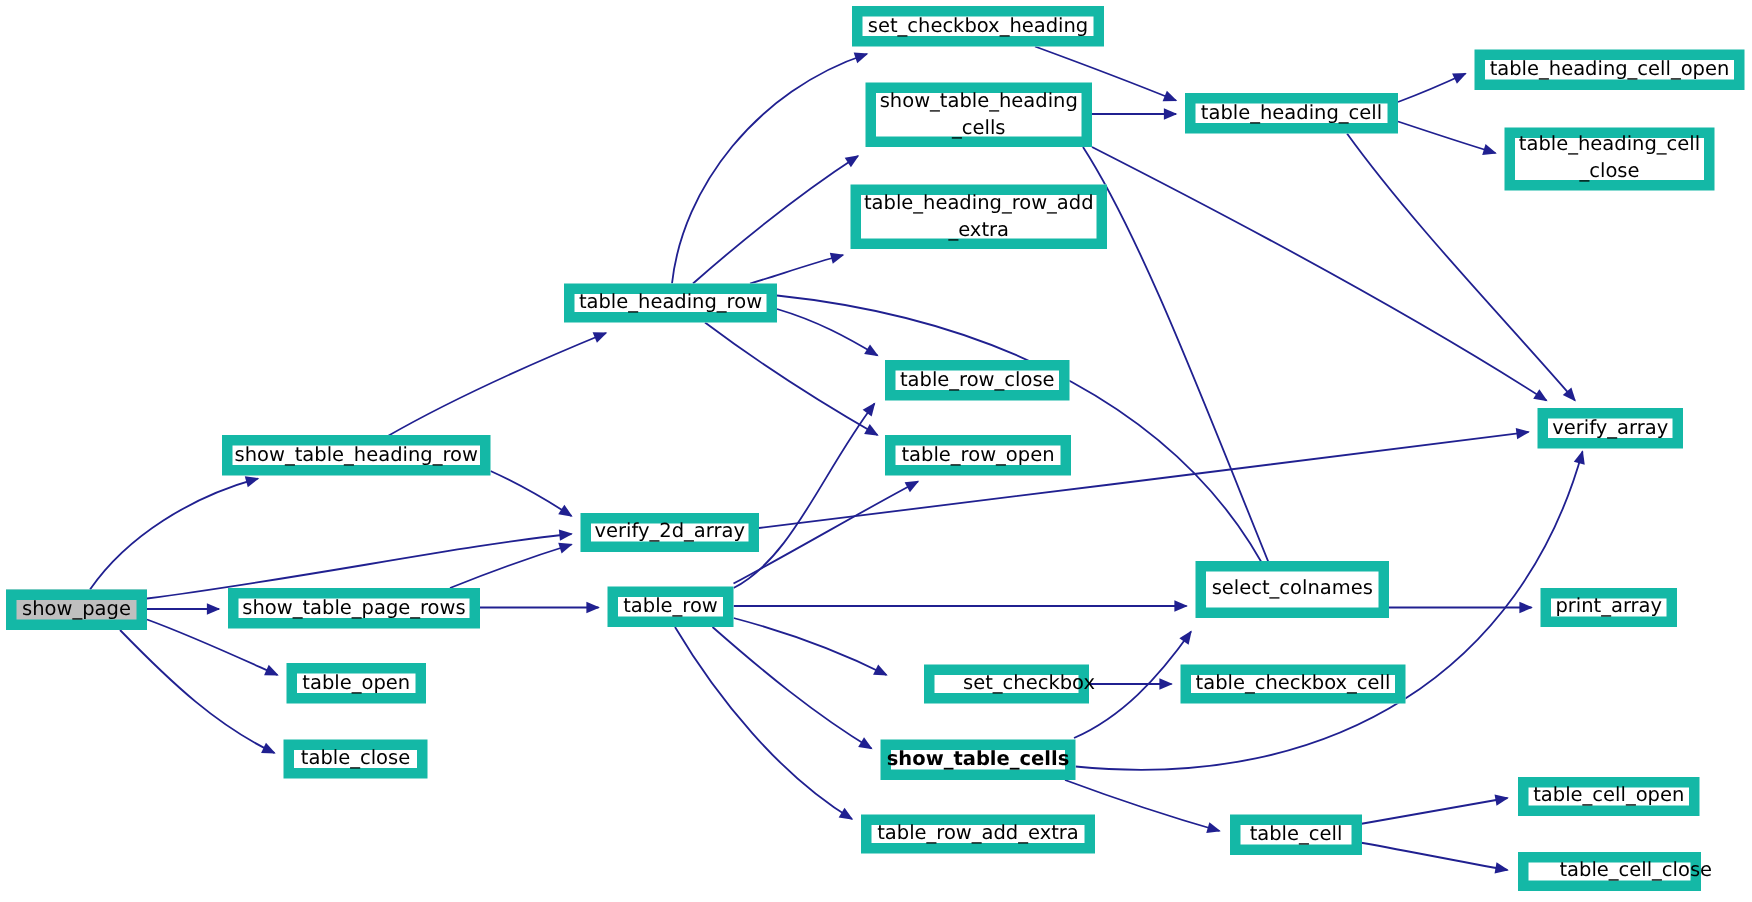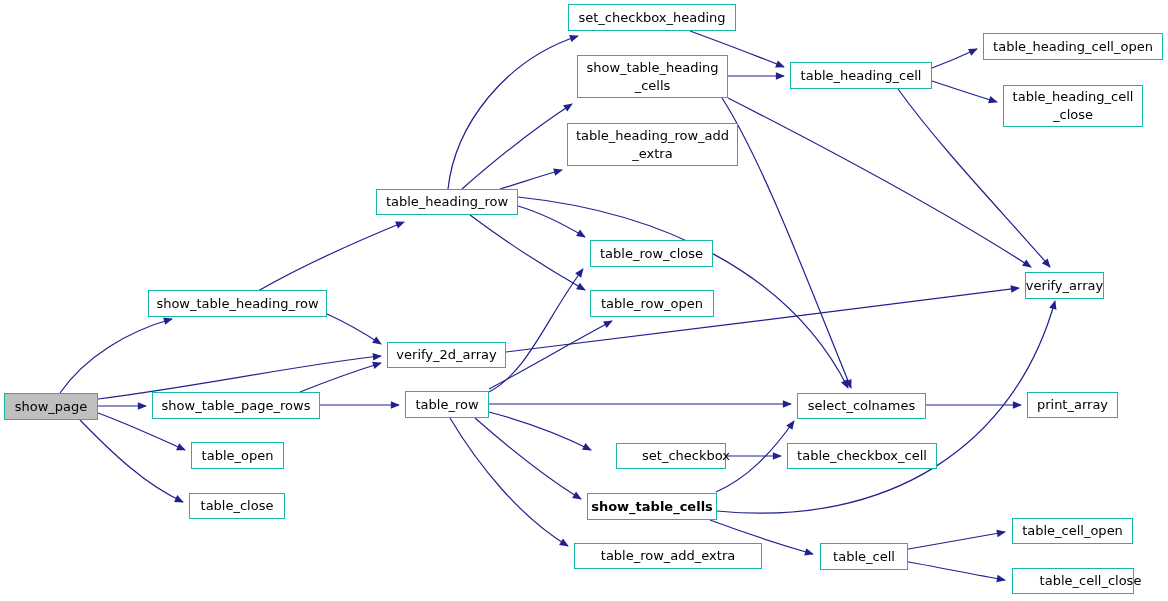--- a/index.html
+++ b/index.html
@@ -7,21 +7,21 @@
     position:relative;
     width:1168px;height:601px;
     background:#ffffff;
     font-family:"DejaVu Sans","Liberation Sans",sans-serif;
     overflow:hidden;
   }
   #edges{position:absolute;left:0;top:0;width:1168px;height:601px;}
   .node{
     position:absolute;
     box-sizing:border-box;
-    border:1px solid #14b8a6;
+    border:7px solid #14b8a6;
     background:#ffffff;
     color:#000000;
     display:flex;align-items:center;justify-content:center;
     text-align:center;
     font-size:13px;line-height:18px;
     white-space:pre-line;
     cursor:pointer;
   }
   .node.hl{background:#bfbfbf;}
 </style>
@@ -85,26 +85,26 @@
       <div class="node" style="left: 405px; top: 391px; width: 84px; height: 27px;"><span>table_row</span></div>
       <div class="node" style="left: 568px; top: 4px; width: 168px; height: 27px;"><span>set_checkbox_heading</span></div>
       <div class="node" style="left: 577px; top: 55px; width: 151px; height: 43px;"><span>show_table_heading
 _cells</span></div>
       <div class="node" style="left: 567px; top: 123px; width: 171px; height: 43px;"><span>table_heading_row_add
 _extra</span></div>
       <div class="node" style="left: 590px; top: 240px; width: 123px; height: 27px;"><span>table_row_close</span></div>
       <div class="node" style="left: 590px; top: 290px; width: 124px; height: 27px;"><span>table_row_open</span></div>
       <div class="node" style="left: 616px; top: 443px; width: 110px; height: 26px; padding-left: 30px;"><span>set_checkbox</span></div>
       <div class="node" style="left: 587px; top: 493px; width: 130px; height: 27px; font-weight: bold;"><span>show_table_cells</span></div>
-      <div class="node" style="left: 574px; top: 543px; width: 188px; height: 26px;"><span>table_row_add_extra</span></div>
+      <div class="node" style="left: 574px; top: 543px; width: 156px; height: 26px;"><span>table_row_add_extra</span></div>
       <div class="node" style="left: 790px; top: 62px; width: 142px; height: 27px;"><span>table_heading_cell</span></div>
-      <div class="node" style="left: 797px; top: 393px; width: 129px; height: 26px;"><span>select_colnames</span></div>
+      <div class="node" style="left: 797px; top: 374px; width: 129px; height: 38px;"><span>select_colnames</span></div>
       <div class="node" style="left: 787px; top: 443px; width: 150px; height: 26px;"><span>table_checkbox_cell</span></div>
       <div class="node" style="left: 820px; top: 543px; width: 88px; height: 27px;"><span>table_cell</span></div>
       <div class="node" style="left: 983px; top: 33px; width: 180px; height: 27px;"><span>table_heading_cell_open</span></div>
       <div class="node" style="left: 1003px; top: 85px; width: 140px; height: 42px;"><span>table_heading_cell
 _close</span></div>
-      <div class="node" style="left: 1025px; top: 272px; width: 79px; height: 27px; text-align: center;"><span>verify_array</span></div>
+      <div class="node" style="left: 1025px; top: 272px; width: 97px; height: 27px; text-align: center;"><span>verify_array</span></div>
       <div class="node" style="left: 1027px; top: 392px; width: 91px; height: 26px;"><span>print_array</span></div>
       <div class="node" style="left: 1012px; top: 518px; width: 121px; height: 26px;"><span>table_cell_open</span></div>
       <div class="node" style="left: 1012px; top: 568px; width: 122px; height: 26px; padding-left: 35px;"><span>table_cell_close</span></div>
     </div>
 </div>
 
 </body></html>

